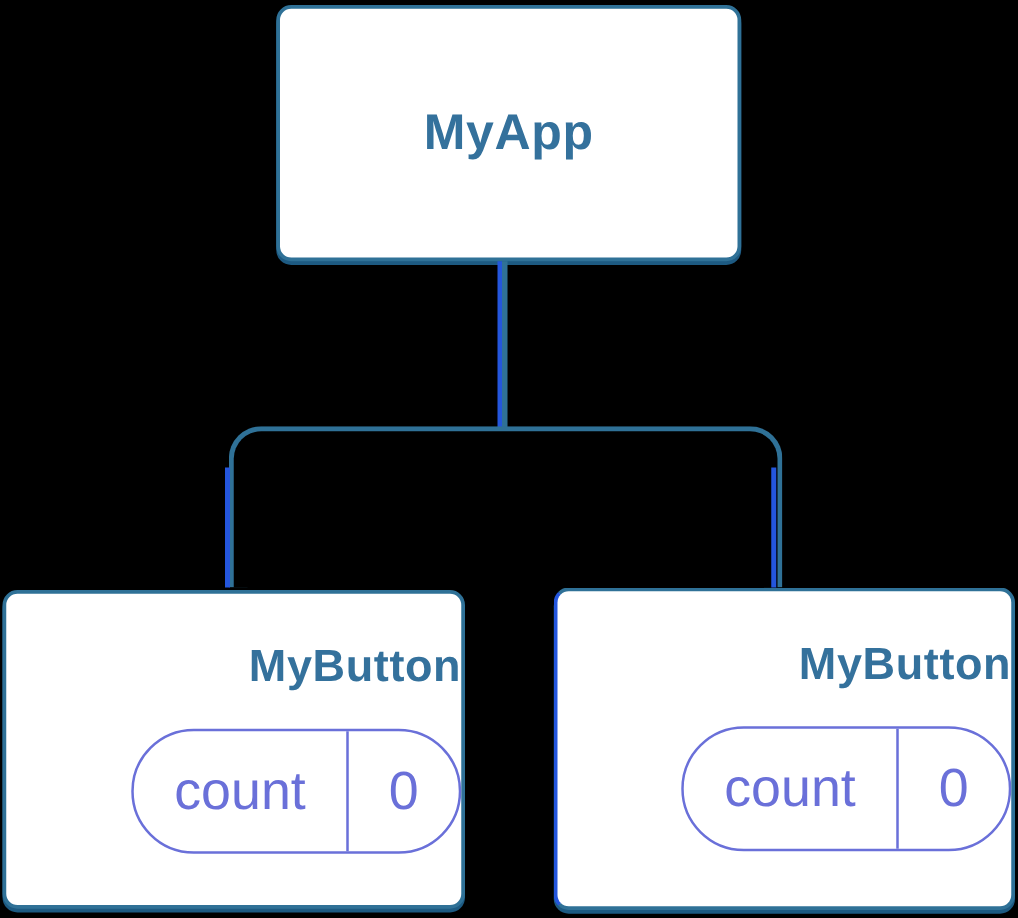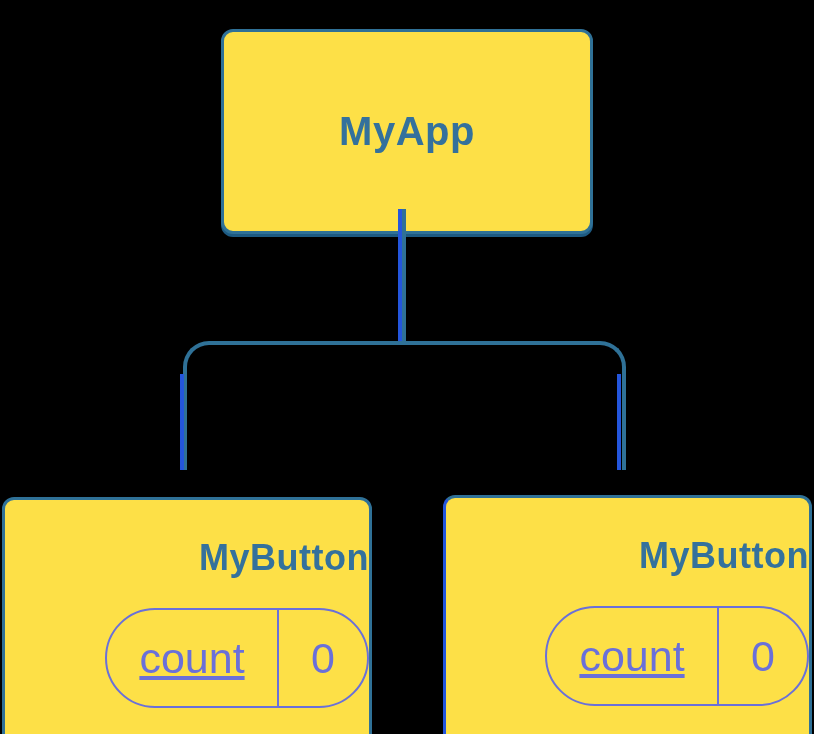--- a/index.html
+++ b/index.html
@@ -10,26 +10,25 @@
   }
   .stage {
     position: relative;
     width: 814px;
     height: 734px;
     background: #000000;
     overflow: hidden;
   }
   .node {
     position: absolute;
-    background: #fde047;
+    background: #ffffff;
     border: 3px solid #2f7197;
     border-radius: 12px;
     box-shadow: 0 3px 0 #1d5a82;
     box-sizing: border-box;
-    margin-top: 25px;
   }
   .node-root {
     left: 221px; top: 4px;
     width: 372px; height: 205px;
     display: flex;
     align-items: center;
     justify-content: center;
   }
   .node-root .node-label {
     font-size: 40px;
@@ -91,21 +90,20 @@
     display: flex;
     align-items: stretch;
     color: #6a70d9;
     font-size: 43px;
   }
   .pill-key {
     width: 170px;
     display: flex;
     align-items: center;
     justify-content: center;
-    text-decoration: underline;
   }
   .pill-divider {
     width: 2px;
     background: #6a70d9;
   }
   .pill-value {
     flex: 1;
     display: flex;
     align-items: center;
     justify-content: center;

